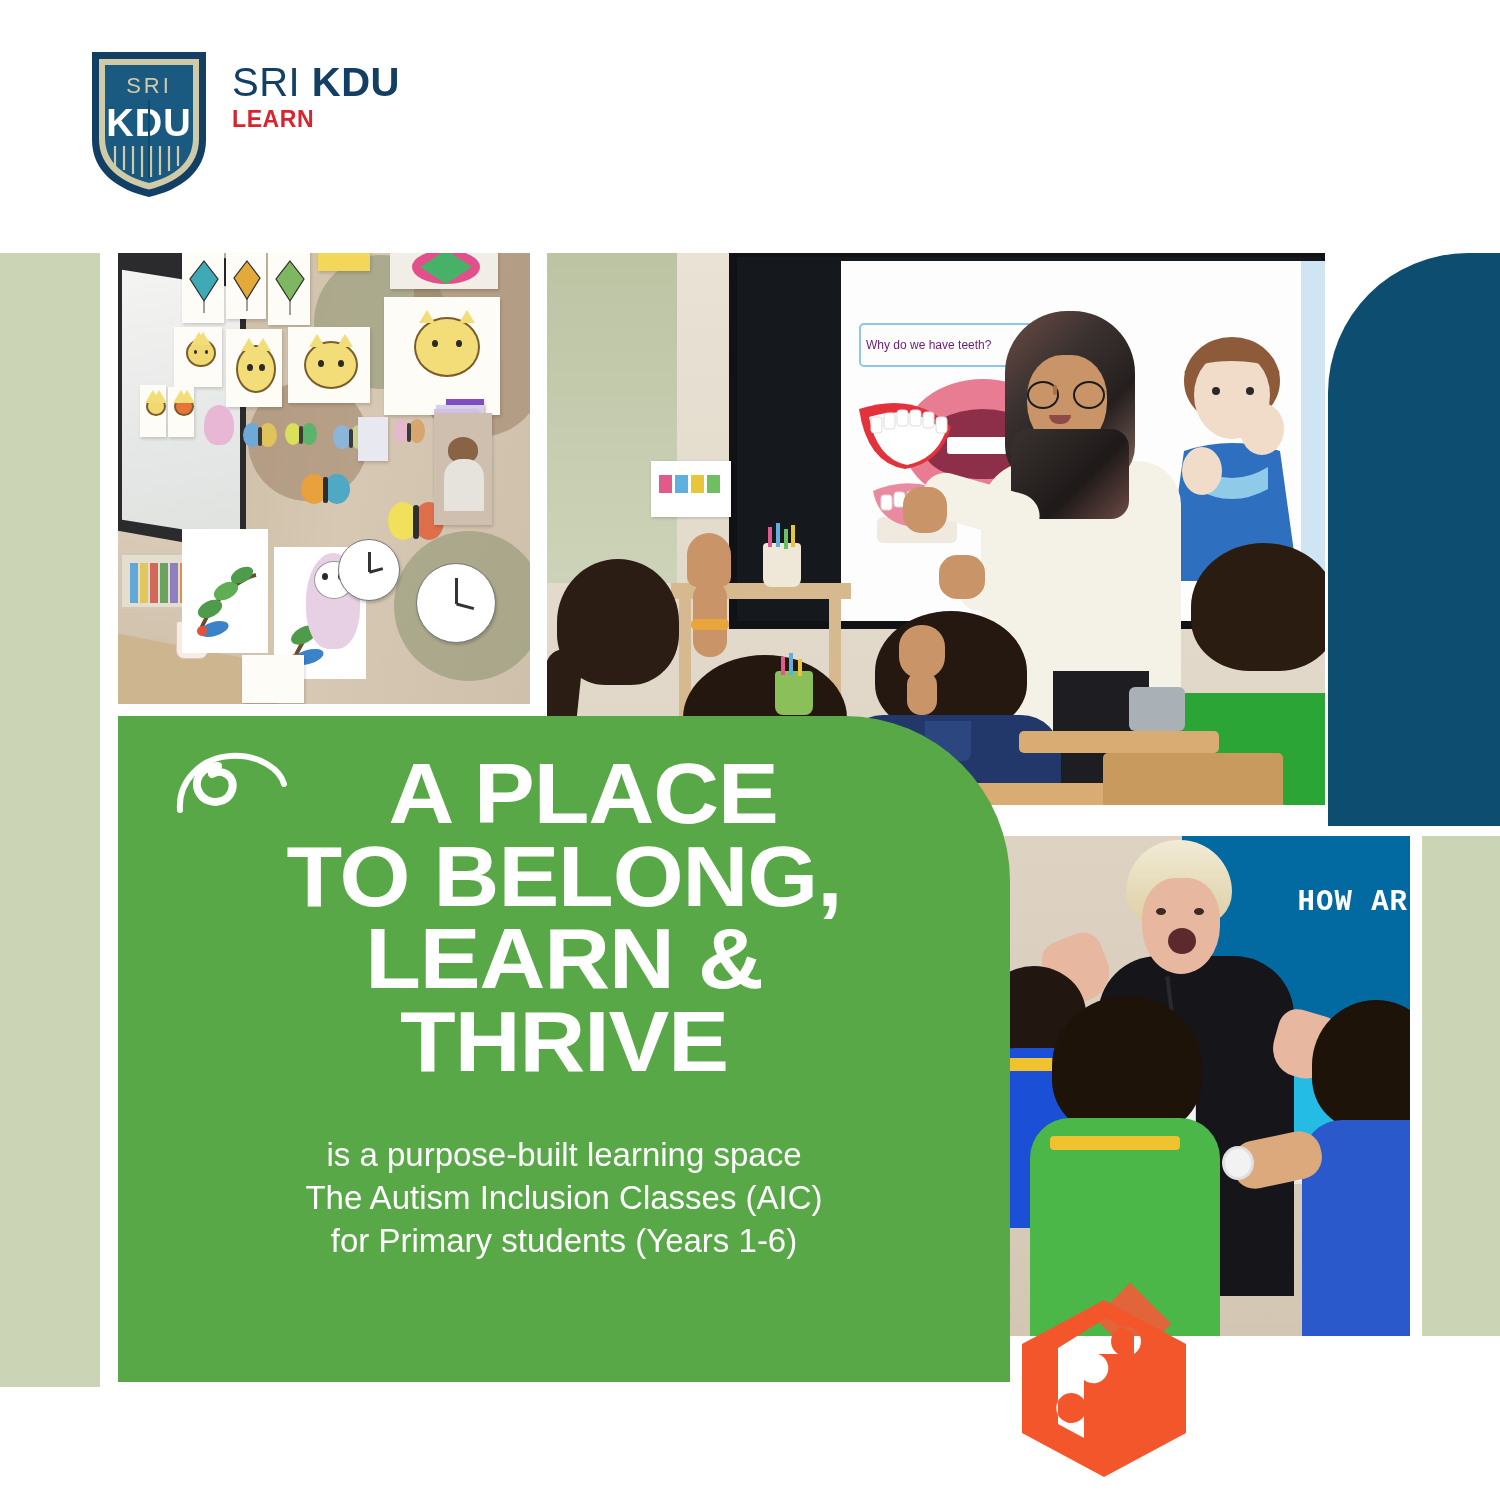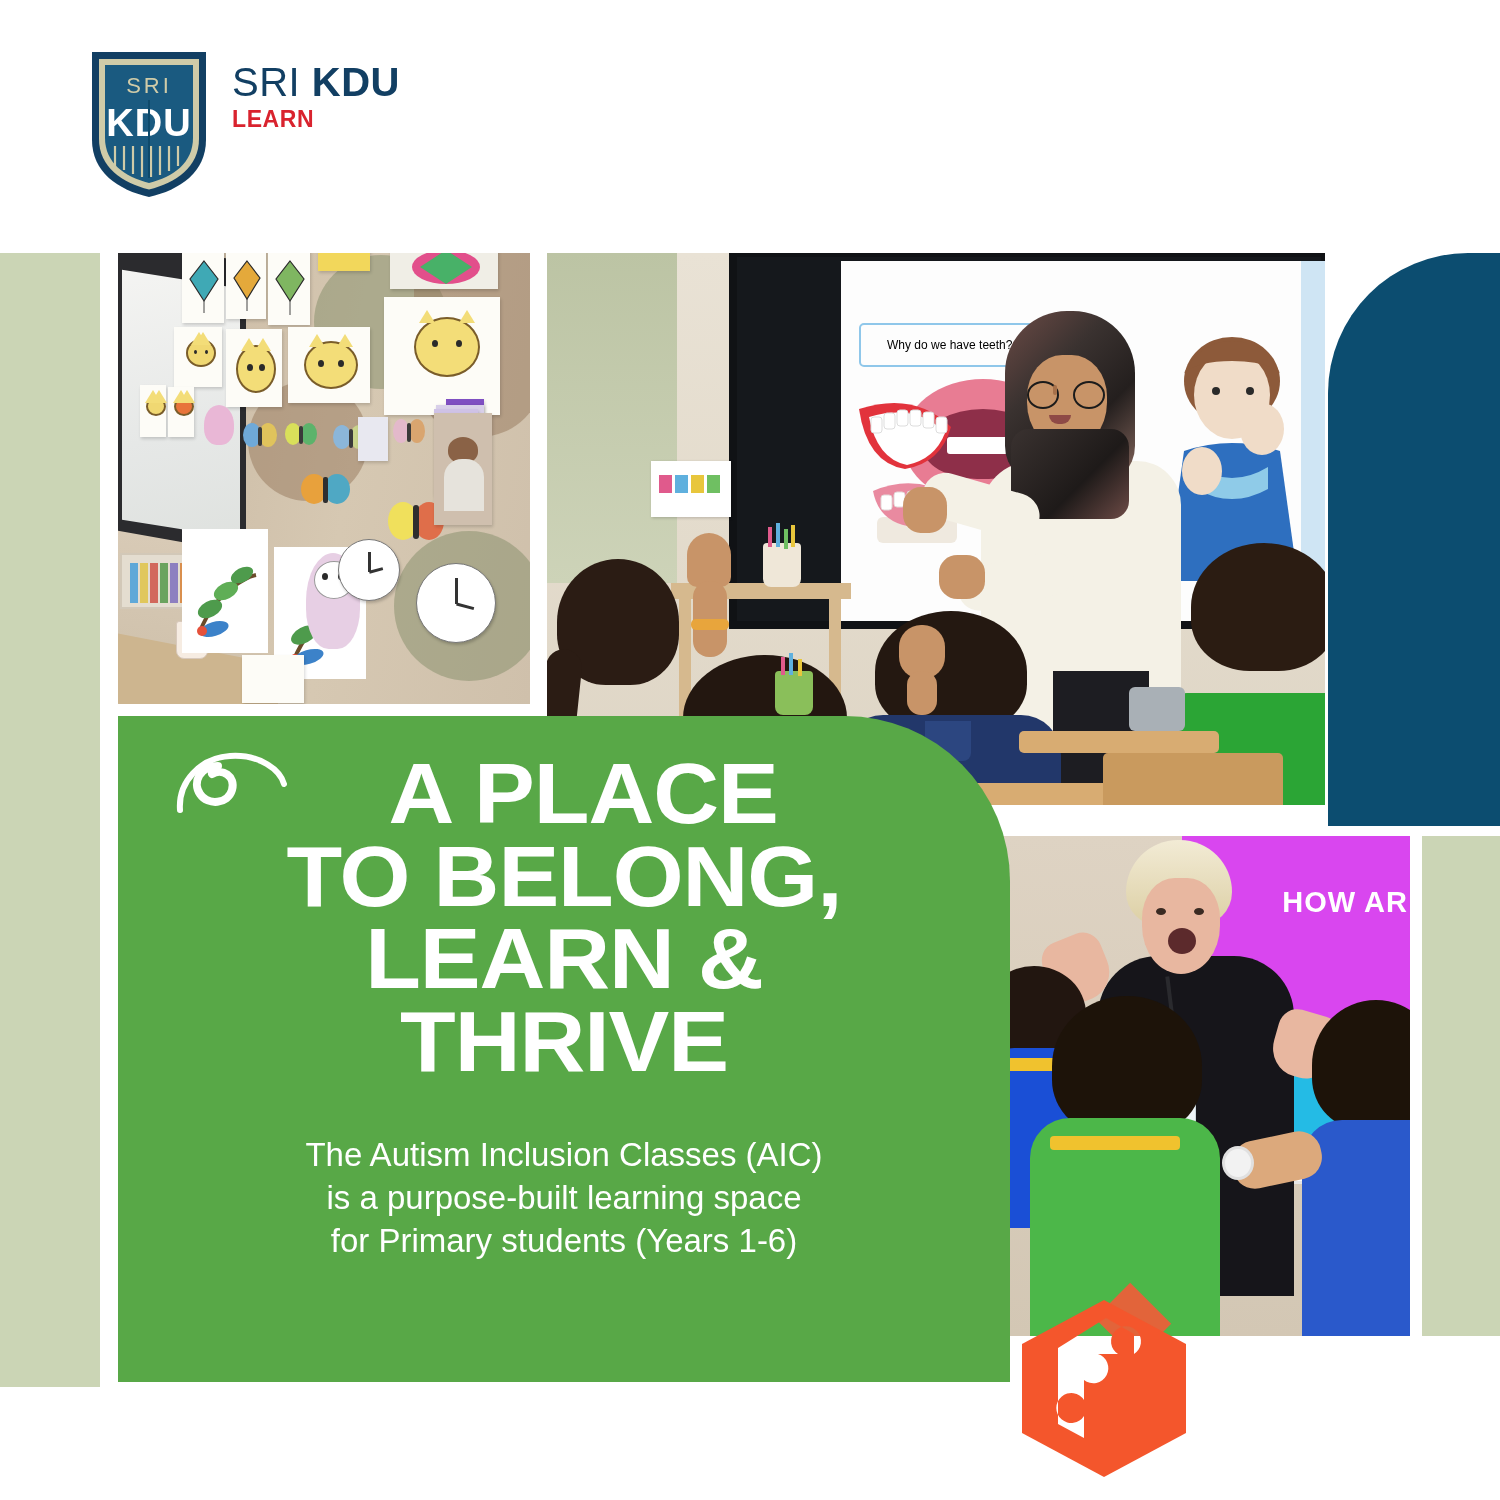--- a/index.html
+++ b/index.html
@@ -76,21 +76,21 @@
   .room2{position:absolute;inset:0;background:linear-gradient(180deg,#e9e2d5 0%,#e4dccd 45%,#ded5c5 100%);}
   .wall-green{position:absolute;left:0;top:0;width:130px;height:330px;
        background:linear-gradient(180deg,#bcc4a4,#cdd3b8);}
   .tv{position:absolute;left:182px;top:-4px;width:600px;height:380px;background:#15181c;
        border:8px solid #101215;box-sizing:border-box;}
   .slide{position:absolute;left:104px;top:4px;width:496px;height:360px;background:#fdfdfd;}
   .slide-band{position:absolute;left:0;top:0;width:100%;height:46px;background:#5BAEE3;
        display:flex;align-items:center;justify-content:center;}
   .slide-band span{color:#fff;font-weight:bold;font-size:25px;letter-spacing:.5px;}
   .qbox{position:absolute;left:18px;top:62px;width:250px;height:44px;border:2px solid #8fc7ea;border-radius:5px;
-       color:#000000;font-size:12px;display:flex;align-items:center;padding-left:26px;box-sizing:border-box;}
+       color:#701a75;font-size:12px;display:flex;align-items:center;padding-left:5px;box-sizing:border-box;}
   .mouth{position:absolute;left:62px;top:118px;width:160px;height:125px;border-radius:50%;
        background:#E87C93;}
   .mouth-in{position:absolute;left:20px;top:30px;width:120px;height:70px;border-radius:50% 50% 45% 45%;
        background:#8e2f49;}
   .teeth-row{position:absolute;left:24px;top:28px;width:112px;height:17px;background:#fff;border-radius:3px;}
   .teeth-row2{position:absolute;left:26px;top:78px;width:108px;height:15px;background:#fff;border-radius:3px;}
   .boy-img{position:absolute;right:18px;top:60px;width:175px;height:260px;}
   .scr-right{position:absolute;right:0;top:0;width:36px;height:100%;background:#cfe5f4;}
   .model{position:absolute;left:282px;top:142px;width:170px;height:165px;}
   .teacher{position:absolute;left:418px;top:58px;width:230px;height:500px;}
@@ -110,21 +110,21 @@
   .torso{position:absolute;border-radius:40px 40px 0 0;}
   .chair{position:absolute;background:#1C7A33;border-radius:50px 50px 8px 8px;}
   .tabletop{position:absolute;background:#D8AC72;border-radius:5px;}
   .pencilcup{position:absolute;width:38px;height:44px;background:#EFE7D8;border-radius:4px 4px 8px 8px;}
   .side-table{position:absolute;background:#d6b98e;}
   .small-poster{position:absolute;background:#fff;box-shadow:1px 1px 3px rgba(0,0,0,.2);}
 
   
   .p3{left:986px;top:836px;width:424px;height:500px;}
   .room3{position:absolute;inset:0;background:linear-gradient(180deg,#ded3c3,#d3c7b4);}
-  .pinkboard{position:absolute;left:196px;top:-2px;width:232px;height:190px;background:#d946ef;}
+  .pinkboard{position:absolute;left:196px;top:-2px;width:232px;height:190px;background:#0369a1;font-family:Liberation Mono, monospace;}
   .pinkboard span{position:absolute;right:6px;top:52px;color:#fff;font-weight:bold;font-size:29px;
        letter-spacing:1px;white-space:nowrap;}
   .whiteboard{position:absolute;left:200px;top:188px;width:228px;height:160px;background:#fafafa;
        border:3px solid #e6e6e6;box-sizing:border-box;}
   .cyan{position:absolute;left:18px;top:16px;width:180px;height:96px;background:#24BBE5;}
   .bt-hair{position:absolute;left:140px;top:4px;width:106px;height:86px;border-radius:52px 52px 34px 34px;
        background:linear-gradient(180deg,#F2EBD5,#DCCFA4);}
   .bt-face{position:absolute;left:156px;top:42px;width:78px;height:96px;border-radius:42% 42% 50% 50%;
        background:#E8B7A0;}
   .bt-mouth{position:absolute;left:182px;top:92px;width:28px;height:26px;border-radius:50%;background:#5c2a2c;}
@@ -529,22 +529,22 @@
     </svg>
 
     <div class="headline">
       <div class="h-l1">A PLACE</div>
       <div>TO BELONG,</div>
       <div>LEARN &amp;</div>
       <div>THRIVE</div>
     </div>
 
     <div class="body-copy">
+      <div>is a purpose-built learning space</div>
       <div>The Autism Inclusion Classes (AIC)</div>
-      <div>is a purpose-built learning space</div>
       <div>for Primary students (Years 1-6)</div>
     </div>
   </div>
 
   <svg class="puzzle" viewBox="0 0 180 185">
     <defs>
       <mask id="pzmask">
         <rect width="180" height="185" fill="#fff"></rect>
         <path d="M44 52 L44 128 L70 142 L70 120 A15 15 0 1 1 70 104 L70 84
                  A15 15 0 1 0 84 58 L104 58 A15 15 0 1 1 120 58 L120 38 L92 22 Z" fill="#000"></path>

